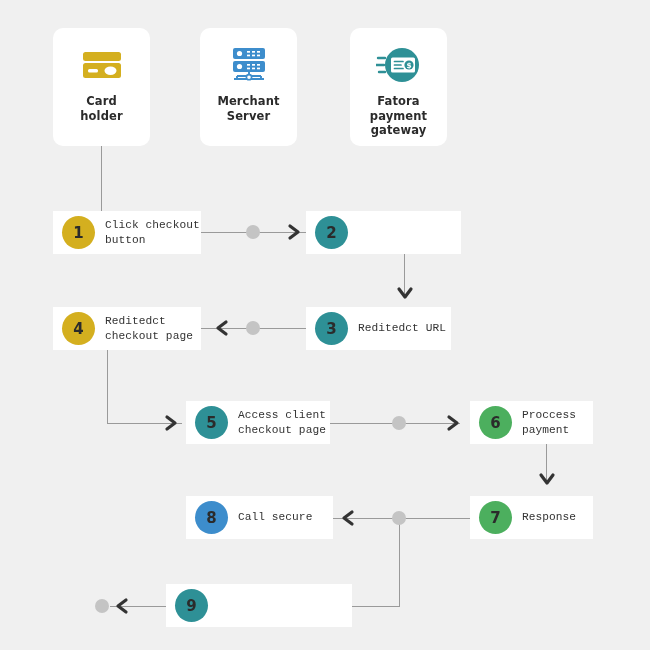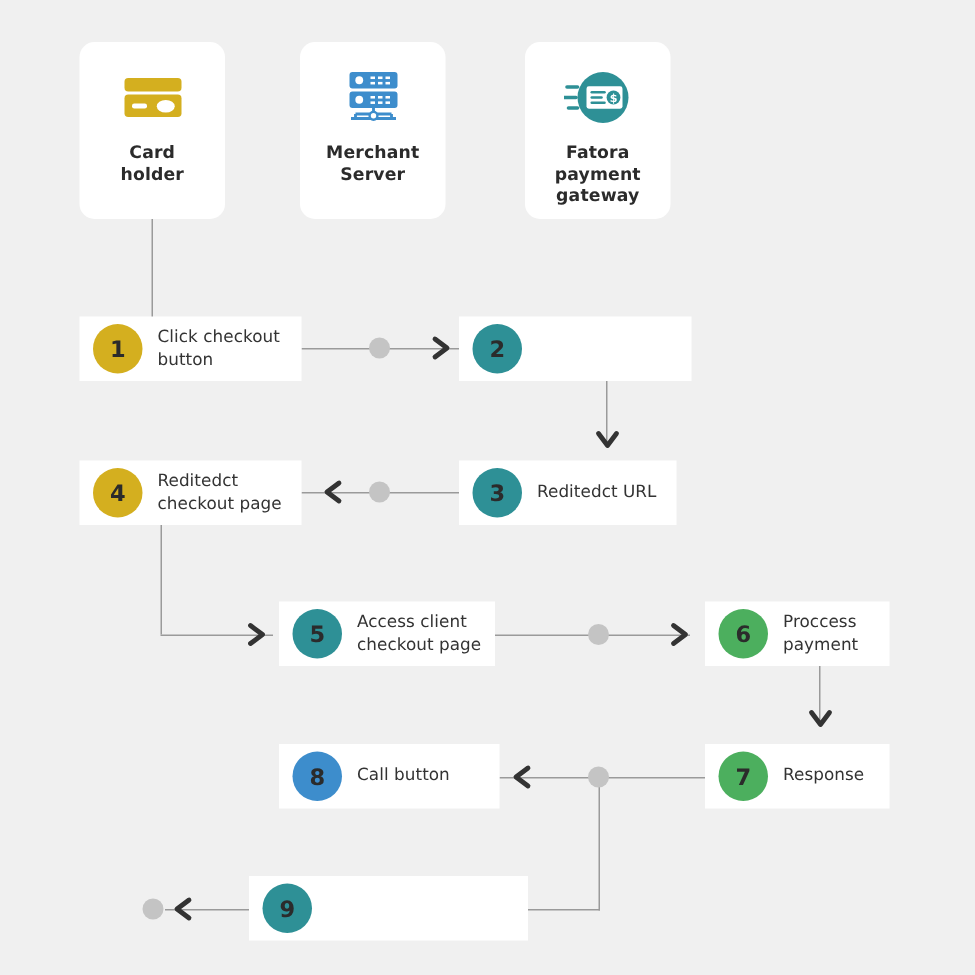--- a/index.html
+++ b/index.html
@@ -72,20 +72,21 @@
     font-size: 15px;
     font-weight: bold;
   }
   .step-text {
     font-size: 11.2px;
     color: #333333;
     line-height: 1.32;
     margin-left: 10px;
     white-space: pre-line;
     letter-spacing: 0.05px;
+    font-family: Liberation Mono, monospace;
   }
 
   
   .conn-h {
     position: absolute;
     height: 1px;
     background: #9a9a9a;
     z-index: 1;
   }
   .conn-v {
@@ -281,20 +282,20 @@
 payment</span>
   </div>
 
   <div class="step-box" style="left:470px; top:496px; width:123px; height:43px;">
     <span class="step-circle" style="background:#4caf5e;">7</span>
     <span class="step-text">Response</span>
   </div>
 
   <div class="step-box" style="left:186px; top:496px; width:147px; height:43px;">
     <span class="step-circle" style="background:#3d8dcc;">8</span>
-    <span class="step-text">Call button</span>
+    <span class="step-text">Call secure</span>
   </div>
 
   <div class="step-box" style="left:166px; top:584px; width:186px; height:43px;">
     <span class="step-circle" style="background:#2e9096;">9</span>
   </div>
 
 </div>
 
 </body></html>

